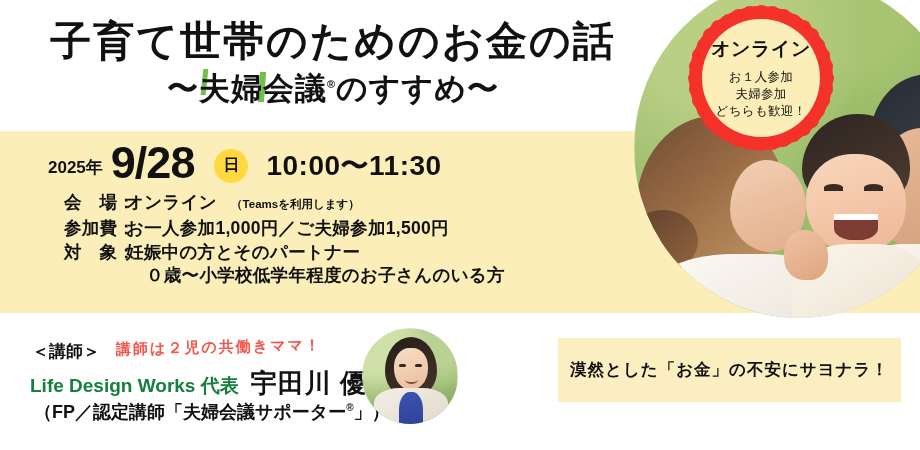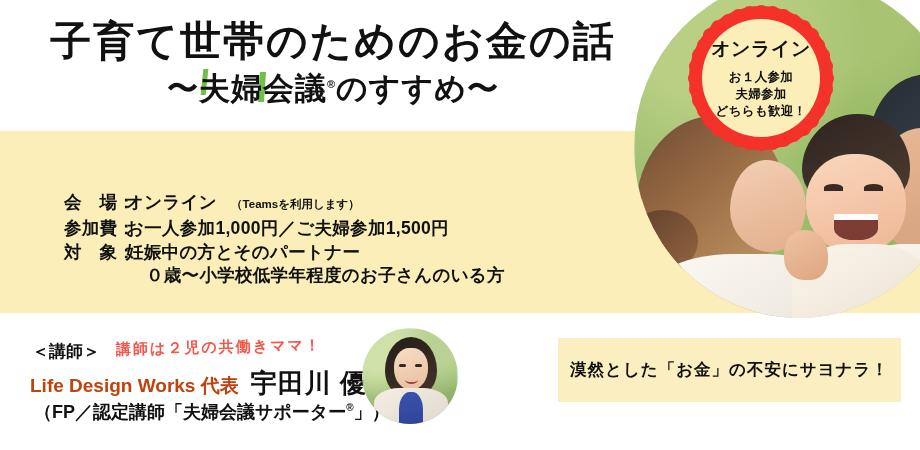--- a/index.html
+++ b/index.html
@@ -257,21 +257,21 @@
     transform: rotate(-1.2deg);
     z-index: 4;
     white-space: nowrap;
   }
   .lect-name-row {
     position: absolute;
     left: 30px; top: 366px;
     display: flex; align-items: baseline;
     z-index: 4; white-space: nowrap;
   }
-  .lect-org { font-size: 19px; font-weight: 700; color: #c2410c; }
+  .lect-org { font-size: 19px; font-weight: 700; color: #15803d; }
   .lect-name {
     font-size: 26px; font-weight: 800; color: #111;
     margin-left: 12px; letter-spacing: 1px;
   }
   .lect-cred {
     position: absolute;
     left: 34px; top: 400px;
     font-size: 18px; font-weight: 700; color: #111;
     z-index: 4; white-space: nowrap;
   }
@@ -385,21 +385,21 @@
     display: flex;
     flex-direction: column;
     align-items: center;
     justify-content: center;
   }
   .rosette .r-title {
     font-size: 19px; font-weight: 800; color: #111;
     letter-spacing: 0.5px; margin-bottom: 7px;
   }
   .rosette .r-line {
-    font-size: 12.5px; font-weight: 700; color: #111;
+    font-size: 12.5px; font-weight: 400; color: #111;
     line-height: 17px; letter-spacing: 0.3px;
   }
 </style>
 </head>
 <body>
 
 <div id="flyer">
 
   <div class="photo-blob">
     <div class="sky"></div>
@@ -417,20 +417,26 @@
     <div class="ph-father-body"></div>
     <div class="ph-baby-body"></div>
     <div class="ph-hand"></div>
   </div>
 
   <div class="cream-band"></div>
 
   <div class="title-main">子育て世帯のためのお金の話</div>
   <div class="title-sub"><span>〜</span><span class="logo-word"><span>夫婦会議</span></span><span class="logo-mark">®</span><span>のすすめ〜</span></div>
 
+  <div class="date-row">
+    <span class="date-year">2025年</span>
+    <span class="date-big">9/28</span>
+    <span class="day-badge">日</span>
+    <span class="date-time">10:00〜11:30</span>
+  </div>
 
   <div class="details">
     <div class="detail-line"><span class="detail-label">会　場：</span><span>オンライン</span><span class="detail-note">（Teamsを利用します）</span></div>
     <div class="detail-line"><span class="detail-label">参加費：</span><span>お一人参加1,000円／ご夫婦参加1,500円</span></div>
     <div class="detail-line"><span class="detail-label">対　象：</span><span>妊娠中の方とそのパートナー</span></div>
     <div class="detail-line detail-indent">０歳〜小学校低学年程度のお子さんのいる方</div>
   </div>
 
 
   <div class="lect-tag">＜講師＞</div>

